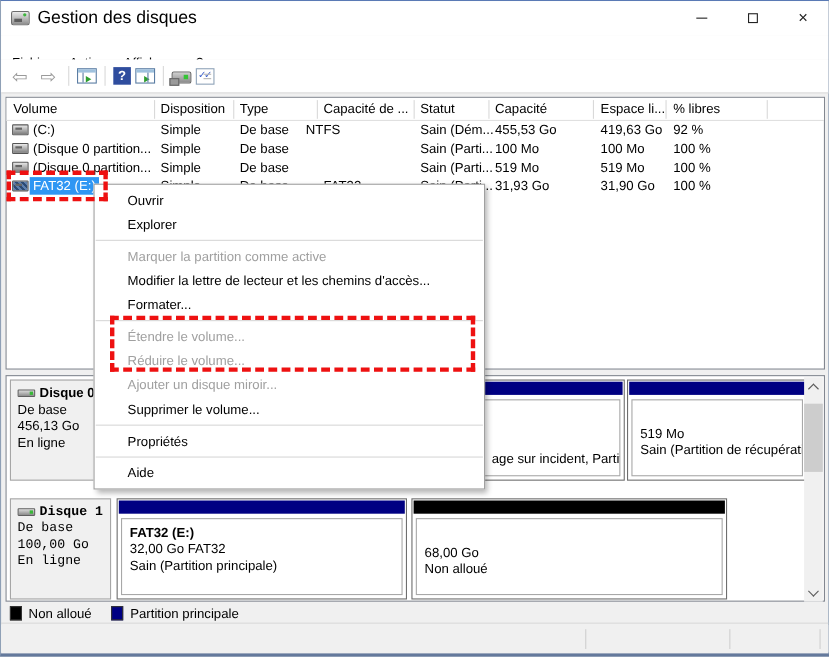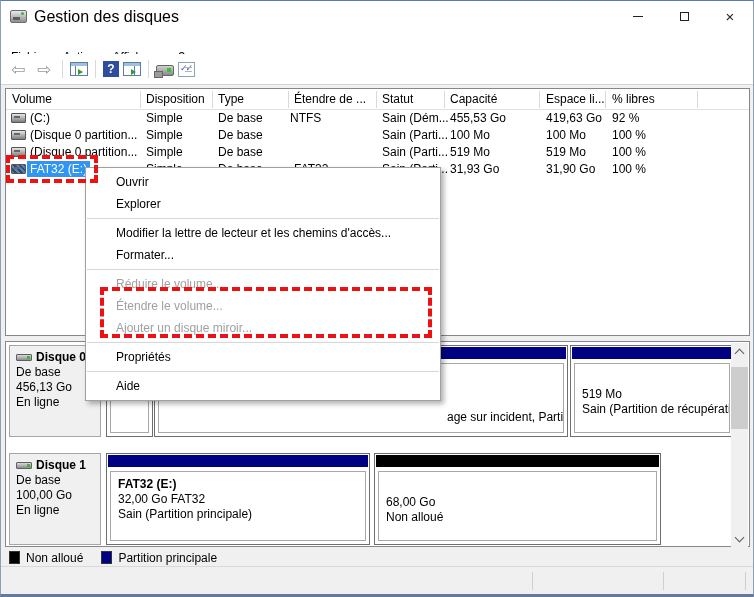--- a/index.html
+++ b/index.html
@@ -141,41 +141,41 @@
     <div class="tb-sep"></div>
     <div class="tb-drive"></div>
     <div class="tb-check">✓✓</div>
   </div>
 
   <div class="list-pane">
     <div class="lheader">
       <span class="hcell" style="left:6px">Volume</span>
       <span class="hcell" style="left:140px">Disposition</span>
       <span class="hcell" style="left:212px">Type</span>
-      <span class="hcell" style="left:288px">Étendre de ...</span>
+      <span class="hcell" style="left:288px">Capacité de ...</span>
       <span class="hcell" style="left:376px">Statut</span>
       <span class="hcell" style="left:444px">Capacité</span>
       <span class="hcell" style="left:540px">Espace li...</span>
       <span class="hcell" style="left:606px">% libres</span>
       <i class="hsep" style="left:134px"></i>
         <i class="hsep" style="left:206px"></i>
         <i class="hsep" style="left:282px"></i>
       <i class="hsep" style="left:370px"></i>
         <i class="hsep" style="left:438px"></i>
         <i class="hsep" style="left:533px"></i>
       <i class="hsep" style="left:599px"></i>
         <i class="hsep" style="left:691px"></i>
     </div>
 
     <div class="lrow">
       <i class="vol-icon"></i>
       <span class="lcell" style="left:24px">(C:)</span>
       <span class="lcell" style="left:140px">Simple</span>
       <span class="lcell" style="left:212px">De base</span>
-      <span class="lcell" style="left:284px">NTFS</span>
+      <span class="lcell" style="left:272px">NTFS</span>
       <span class="lcell" style="left:376px">Sain (Dém...</span>
       <span class="lcell" style="left:444px">455,53 Go</span>
       <span class="lcell" style="left:540px">419,63 Go</span>
       <span class="lcell" style="left:606px">92 %</span>
     </div>
     <div class="lrow">
       <i class="vol-icon"></i>
       <span class="lcell" style="left:24px">(Disque 0 partition...</span>
       <span class="lcell" style="left:140px">Simple</span>
       <span class="lcell" style="left:212px">De base</span>
@@ -229,21 +229,21 @@
         </div>
     </div>
     <div class="part" style="left:564px; top:3px; width:164px;">
       <div class="pband navy"></div>
       <div class="pbody pad-top">
         <div>519 Mo</div>
         <div>Sain (Partition de récupérati</div>
       </div>
     </div>
 
-    <div class="disk-label" style="left:3px; top:111px;">
+    <div class="disk-label" style="left:3px; top:111px;font-family:Liberation Mono, monospace;">
       <div class="dname">
           <i class="disk-ic"></i>
           <span>Disque 1</span>
         </div>
       <div>De base</div>
       <div>100,00 Go</div>
       <div>En ligne</div>
     </div>
     <div class="part" style="left:100px; top:111px; width:264px;">
       <div class="pband navy"></div>
@@ -282,26 +282,28 @@
   <div class="statusbar">
     <i class="st-sep" style="left:531px"></i>
     <i class="st-sep" style="left:662px"></i>
     <i class="st-sep" style="left:744px"></i>
   </div>
 
   <div class="ctx">
     <div class="ctx-item">Ouvrir</div>
     <div class="ctx-item">Explorer</div>
     <div class="ctx-sep"></div>
+    <div class="ctx-item disabled">Marquer la partition comme active</div>
     <div class="ctx-item">Modifier la lettre de lecteur et les chemins d'accès...</div>
     <div class="ctx-item">Formater...</div>
     <div class="ctx-sep"></div>
+    <div class="ctx-item disabled">Étendre le volume...</div>
     <div class="ctx-item disabled">Réduire le volume...</div>
-    <div class="ctx-item disabled">Étendre le volume...</div>
     <div class="ctx-item disabled">Ajouter un disque miroir...</div>
+    <div class="ctx-item">Supprimer le volume...</div>
     <div class="ctx-sep"></div>
     <div class="ctx-item">Propriétés</div>
     <div class="ctx-sep"></div>
     <div class="ctx-item">Aide</div>
   </div>
 
   <div class="ann ann1"></div>
   <div class="ann ann2"></div>
 
 </div>

